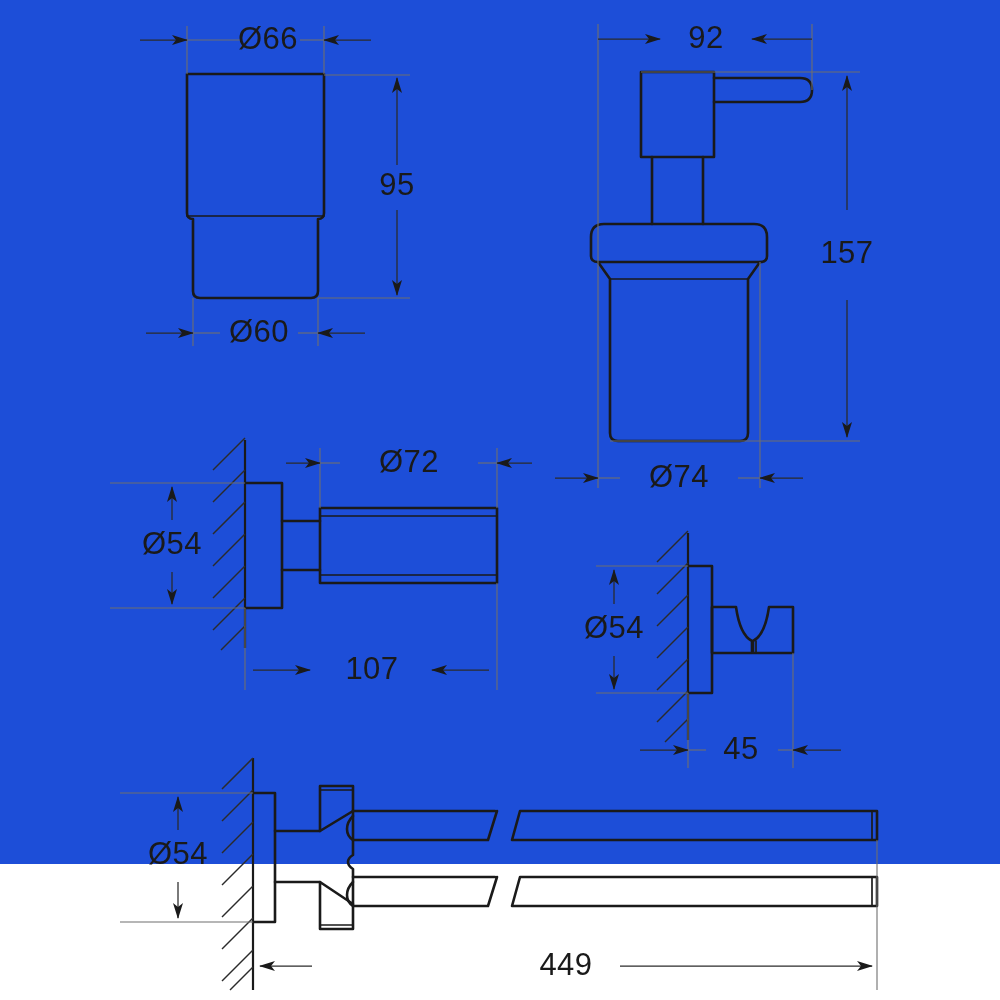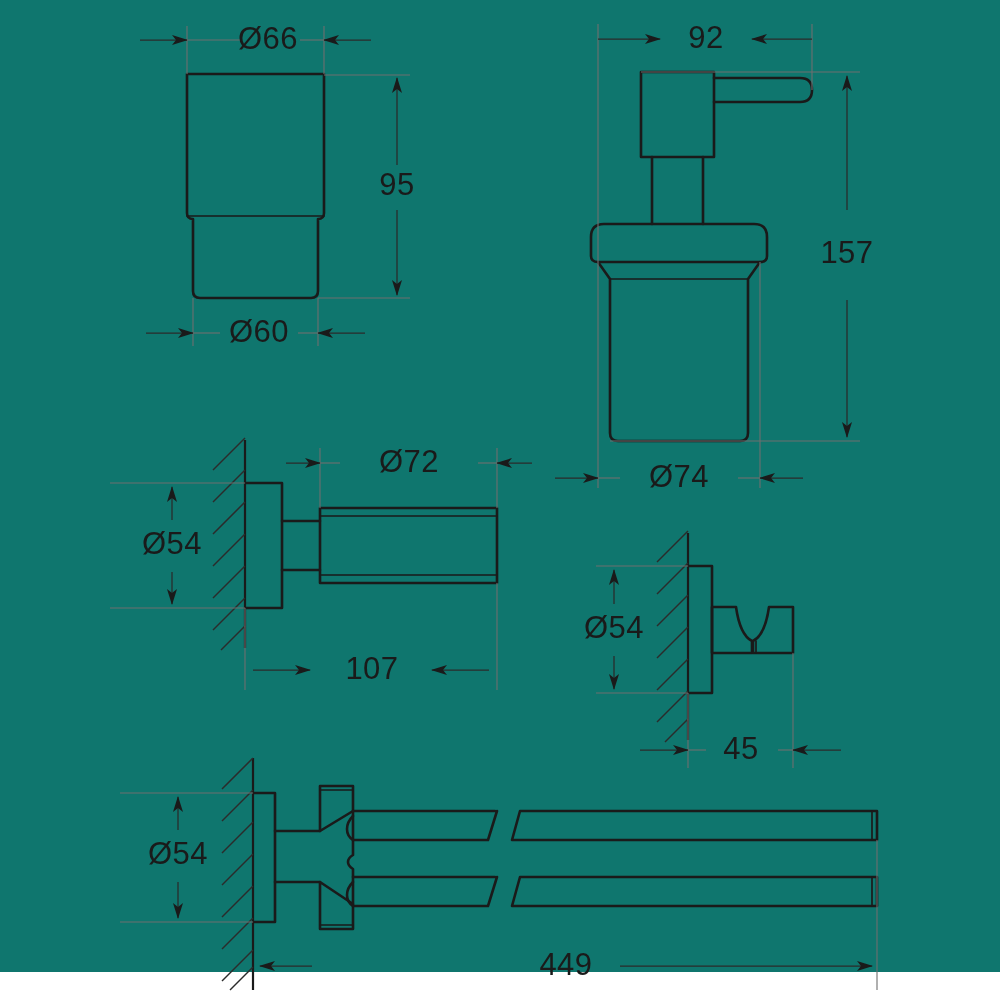--- a/index.html
+++ b/index.html
@@ -1,17 +1,17 @@
 <!DOCTYPE html>
 <html><head>
 <meta charset="utf-8">
 <style>
   html,body{margin:0;padding:0;background:#ffffff;}
   body{width:1000px;height:1000px;overflow:hidden;font-family:"Liberation Sans",sans-serif;}
-  #sheet{position:relative;width:1000px;height:972px;background:#0f766e;}
+  #sheet{position:relative;width:1000px;height:864px;background:#1d4ed8;}
   svg#drawing{display:block;width:1000px;height:1000px;}
   .obj{fill:none;stroke:#1a1a1a;stroke-width:2.6;stroke-linejoin:round;stroke-linecap:round;}
   .objthin{fill:none;stroke:#1a1a1a;stroke-width:1.7;stroke-linejoin:round;stroke-linecap:round;}
   .dim{fill:none;stroke:#2b2b2b;stroke-width:1.25;}
   .ext{fill:none;stroke:#6f6f6f;stroke-width:1.1;}
   .hatch{fill:none;stroke:#2b2b2b;stroke-width:1.5;}
   .wallline{fill:none;stroke:#1a1a1a;stroke-width:2.2;}
   .arrow{fill:#1a1a1a;stroke:none;}
   text.dimtext{font-family:"Liberation Sans",sans-serif;font-size:31px;fill:#1a1a1a;
       text-anchor:middle;dominant-baseline:middle;letter-spacing:0.5px;}

